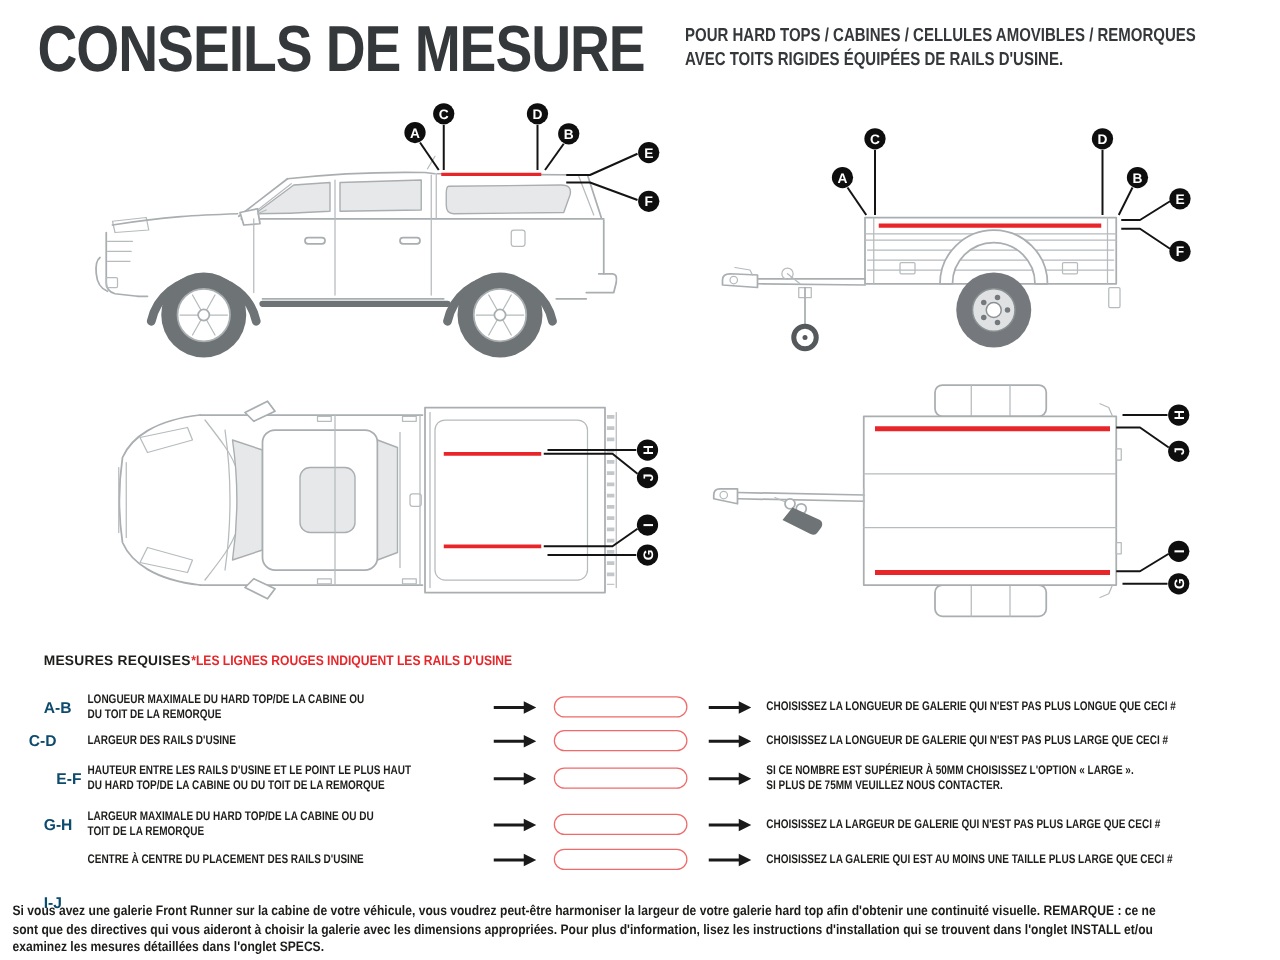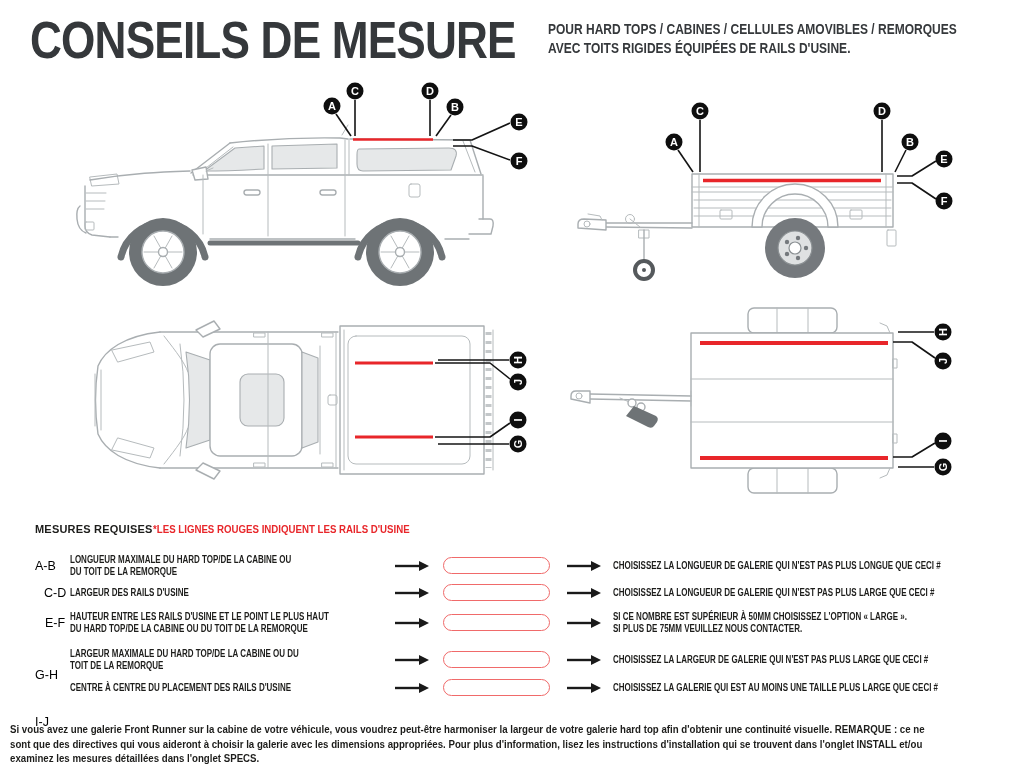--- a/index.html
+++ b/index.html
@@ -16,21 +16,21 @@
   .subtitle{
     font-weight:bold;font-size:15px;line-height:18.5px;color:#35383b;
     white-space:pre-line;transform:scaleX(0.8);transform-origin:0 0;width:560px;
   }
   .sec-title{font-weight:bold;font-size:11px;letter-spacing:0.2px;color:#1d1d1b;white-space:nowrap;}
   .legend{
     font-weight:bold;font-size:11px;color:#e8262a;white-space:nowrap;
     transform:scaleX(0.88);transform-origin:0 0;
   }
   .range{
-    font-weight:normal;font-size:12.5px;color:#000000;white-space:nowrap;
+    font-weight:bold;font-size:12.5px;color:#0c4a6e;white-space:nowrap;
     transform:translateY(-50%);
   }
   .desc,.instr{
     font-weight:bold;font-size:10px;line-height:12px;color:#1d1d1b;
     white-space:pre-line;width:460px;
     transform:translateY(-50%) scaleX(0.8);transform-origin:left center;
   }
   .pill{
     width:107px;height:17px;border:1.6px solid #f06a6a;border-radius:9px;
     background:#ffffff;box-sizing:border-box;
@@ -351,21 +351,21 @@
     <line x1="1" y1="6" x2="26" y2="6" stroke="#1a1a1a" stroke-width="2.4"></line>
     <polygon points="25,1 35,6 25,11" fill="#1a1a1a"></polygon>
   </svg>
 <div class="abs pill" style="left:443px;top:557px;"></div>
 <svg class="abs" style="left:566px;top:560px;" width="36" height="12">
     <line x1="1" y1="6" x2="26" y2="6" stroke="#1a1a1a" stroke-width="2.4"></line>
     <polygon points="25,1 35,6 25,11" fill="#1a1a1a"></polygon>
   </svg>
 <div class="abs instr" style="left:613px;top:566px;">CHOISISSEZ LA LONGUEUR DE GALERIE QUI N'EST PAS PLUS LONGUE QUE CECI #</div>
 
-<div class="abs range" style="left:44px;top:593px;">C-D</div>
+<div class="abs range" style="left:23px;top:593px;">C-D</div>
 <div class="abs desc" style="left:70px;top:593px;">LARGEUR DES RAILS D'USINE</div>
 <svg class="abs" style="left:394px;top:587px;" width="36" height="12">
     <line x1="1" y1="6" x2="26" y2="6" stroke="#1a1a1a" stroke-width="2.4"></line>
     <polygon points="25,1 35,6 25,11" fill="#1a1a1a"></polygon>
   </svg>
 <div class="abs pill" style="left:443px;top:584px;"></div>
 <svg class="abs" style="left:566px;top:587px;" width="36" height="12">
     <line x1="1" y1="6" x2="26" y2="6" stroke="#1a1a1a" stroke-width="2.4"></line>
     <polygon points="25,1 35,6 25,11" fill="#1a1a1a"></polygon>
   </svg>
@@ -379,21 +379,21 @@
     <polygon points="25,1 35,6 25,11" fill="#1a1a1a"></polygon>
   </svg>
 <div class="abs pill" style="left:443px;top:614px;"></div>
 <svg class="abs" style="left:566px;top:617px;" width="36" height="12">
     <line x1="1" y1="6" x2="26" y2="6" stroke="#1a1a1a" stroke-width="2.4"></line>
     <polygon points="25,1 35,6 25,11" fill="#1a1a1a"></polygon>
   </svg>
 <div class="abs instr" style="left:613px;top:623px;">SI CE NOMBRE EST SUPÉRIEUR À 50MM CHOISISSEZ L'OPTION « LARGE ».
 SI PLUS DE 75MM VEUILLEZ NOUS CONTACTER.</div>
 
-<div class="abs range" style="left:35px;top:660px;margin-top:15px;">G-H</div>
+<div class="abs range" style="left:35px;top:660px;">G-H</div>
 <div class="abs desc" style="left:70px;top:660px;">LARGEUR MAXIMALE DU HARD TOP/DE LA CABINE OU DU
 TOIT DE LA REMORQUE</div>
 <svg class="abs" style="left:394px;top:654px;" width="36" height="12">
     <line x1="1" y1="6" x2="26" y2="6" stroke="#1a1a1a" stroke-width="2.4"></line>
     <polygon points="25,1 35,6 25,11" fill="#1a1a1a"></polygon>
   </svg>
 <div class="abs pill" style="left:443px;top:651px;"></div>
 <svg class="abs" style="left:566px;top:654px;" width="36" height="12">
     <line x1="1" y1="6" x2="26" y2="6" stroke="#1a1a1a" stroke-width="2.4"></line>
     <polygon points="25,1 35,6 25,11" fill="#1a1a1a"></polygon>

